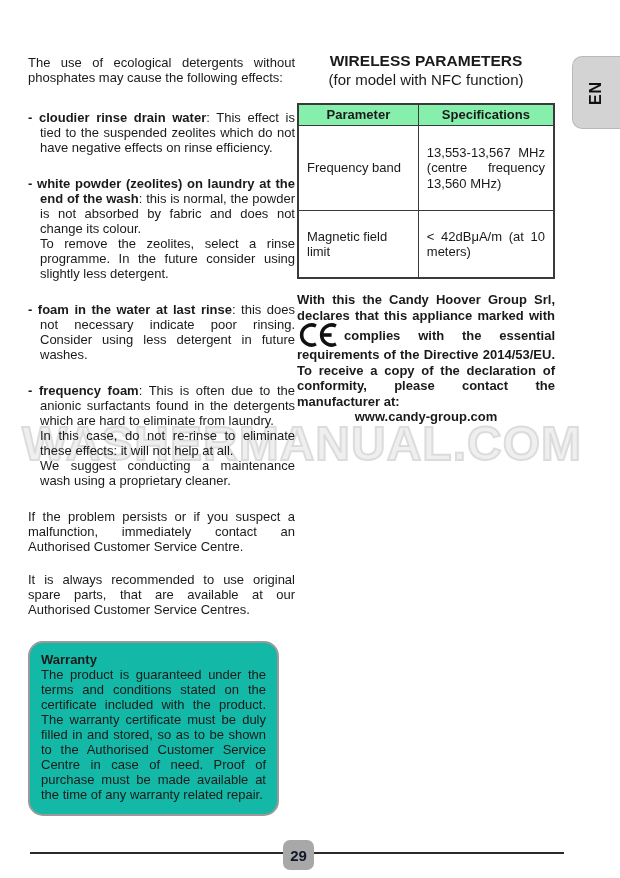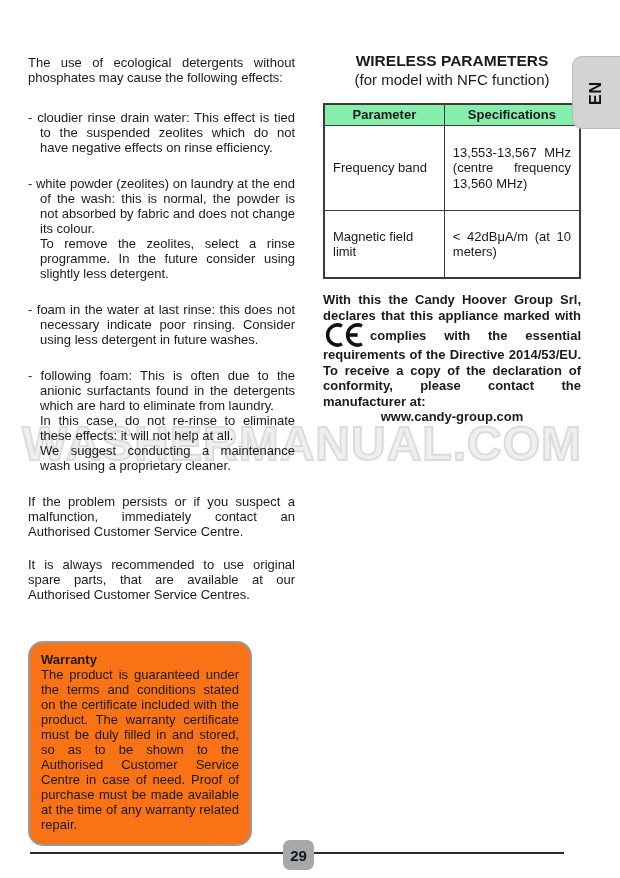--- a/index.html
+++ b/index.html
@@ -20,31 +20,31 @@
     background:#d3d3d3; border:1px solid #b9b9b9; border-right:none;
     border-top-left-radius:10px; border-bottom-left-radius:10px;
     display:flex; align-items:center; justify-content:center;
   }
   .en-tab span {
     transform:rotate(-90deg); font-weight:bold; font-size:16px;
     letter-spacing:1px; color:#111;
   }
   
   .left-col  { position:absolute; left:28px;  top:55px; width:267px; z-index:1; }
-  .right-col { position:absolute; left:323px; top:52px; width:258px; z-index:1; }
+  .right-col { position:absolute; left:297px; top:52px; width:258px; z-index:1; }
   p { margin:0; font-size:13px; line-height:15px; text-align:justify; }
   .intro { margin-bottom:25px; }
   .bullet { white-space:pre-line; padding-left:12px; text-indent:-12px; margin-bottom:21px; }
-  .b { font-weight:normal; }
+  .b { font-weight:bold; }
   .plain-para { margin-bottom:18px; }
   
   .warranty-box {
-    position:absolute; left:28px; top:641px; width:224px; z-index:1;
+    position:absolute; left:28px; top:641px; width:251px; z-index:1;
     box-sizing:border-box; border:2px solid #9a9a9a; border-radius:15px;
-    padding:9px 11px 12px 11px; background:#f97316;
+    padding:9px 11px 12px 11px; background:#14b8a6;
   }
   .warranty-title { font-weight:bold; font-size:13px; line-height:15px; text-align:left; }
   
   .r-title { font-weight:bold; font-size:15.5px; line-height:18px; text-align:center; margin:0; }
   .r-sub   { font-size:15px; line-height:15px; text-align:center; margin:2px 0 16px 0; }
   table.params {
     width:100%; border-collapse:collapse; border:2px solid #3a3a3a;
     font-size:13px; line-height:15.5px;
   }
   table.params th {
@@ -86,21 +86,21 @@
   <div class="left-col">
     <p class="intro">The use of ecological detergents without phosphates may cause the following effects:</p>
 
     <p class="bullet"><span class="b">- cloudier rinse drain water</span><span>: This effect is tied to the suspended zeolites which do not have negative effects on rinse efficiency.</span></p>
 
     <p class="bullet"><span class="b">- white powder (zeolites) on laundry at the end of the wash</span><span>: this is normal, the powder is not absorbed by fabric and does not change its colour.
 To remove the zeolites, select a rinse programme. In the future consider using slightly less detergent.</span></p>
 
     <p class="bullet"><span class="b">- foam in the water at last rinse</span><span>: this does not necessary indicate poor rinsing. Consider using less detergent in future washes.</span></p>
 
-    <p class="bullet"><span class="b">- following foam</span><span>: This is often due to the anionic surfactants found in the detergents which are hard to eliminate from laundry.
+    <p class="bullet"><span class="b">- frequency foam</span><span>: This is often due to the anionic surfactants found in the detergents which are hard to eliminate from laundry.
 In this case, do not re-rinse to eliminate these effects: it will not help at all.
 We suggest conducting a maintenance wash using a proprietary cleaner.</span></p>
 
     <p class="plain-para">If the problem persists or if you suspect a malfunction, immediately contact an Authorised Customer Service Centre.</p>
     <p class="plain-para">It is always recommended to use original spare parts, that are available at our Authorised Customer Service Centres.</p>
   </div>
 
   <div class="warranty-box">
     <p class="warranty-title">Warranty</p>
     <p>The product is guaranteed under the terms and conditions stated on the certificate included with the product. The warranty certificate must be duly filled in and stored, so as to be shown to the Authorised Customer Service Centre in case of need. Proof of purchase must be made available at the time of any warranty related repair.</p>

